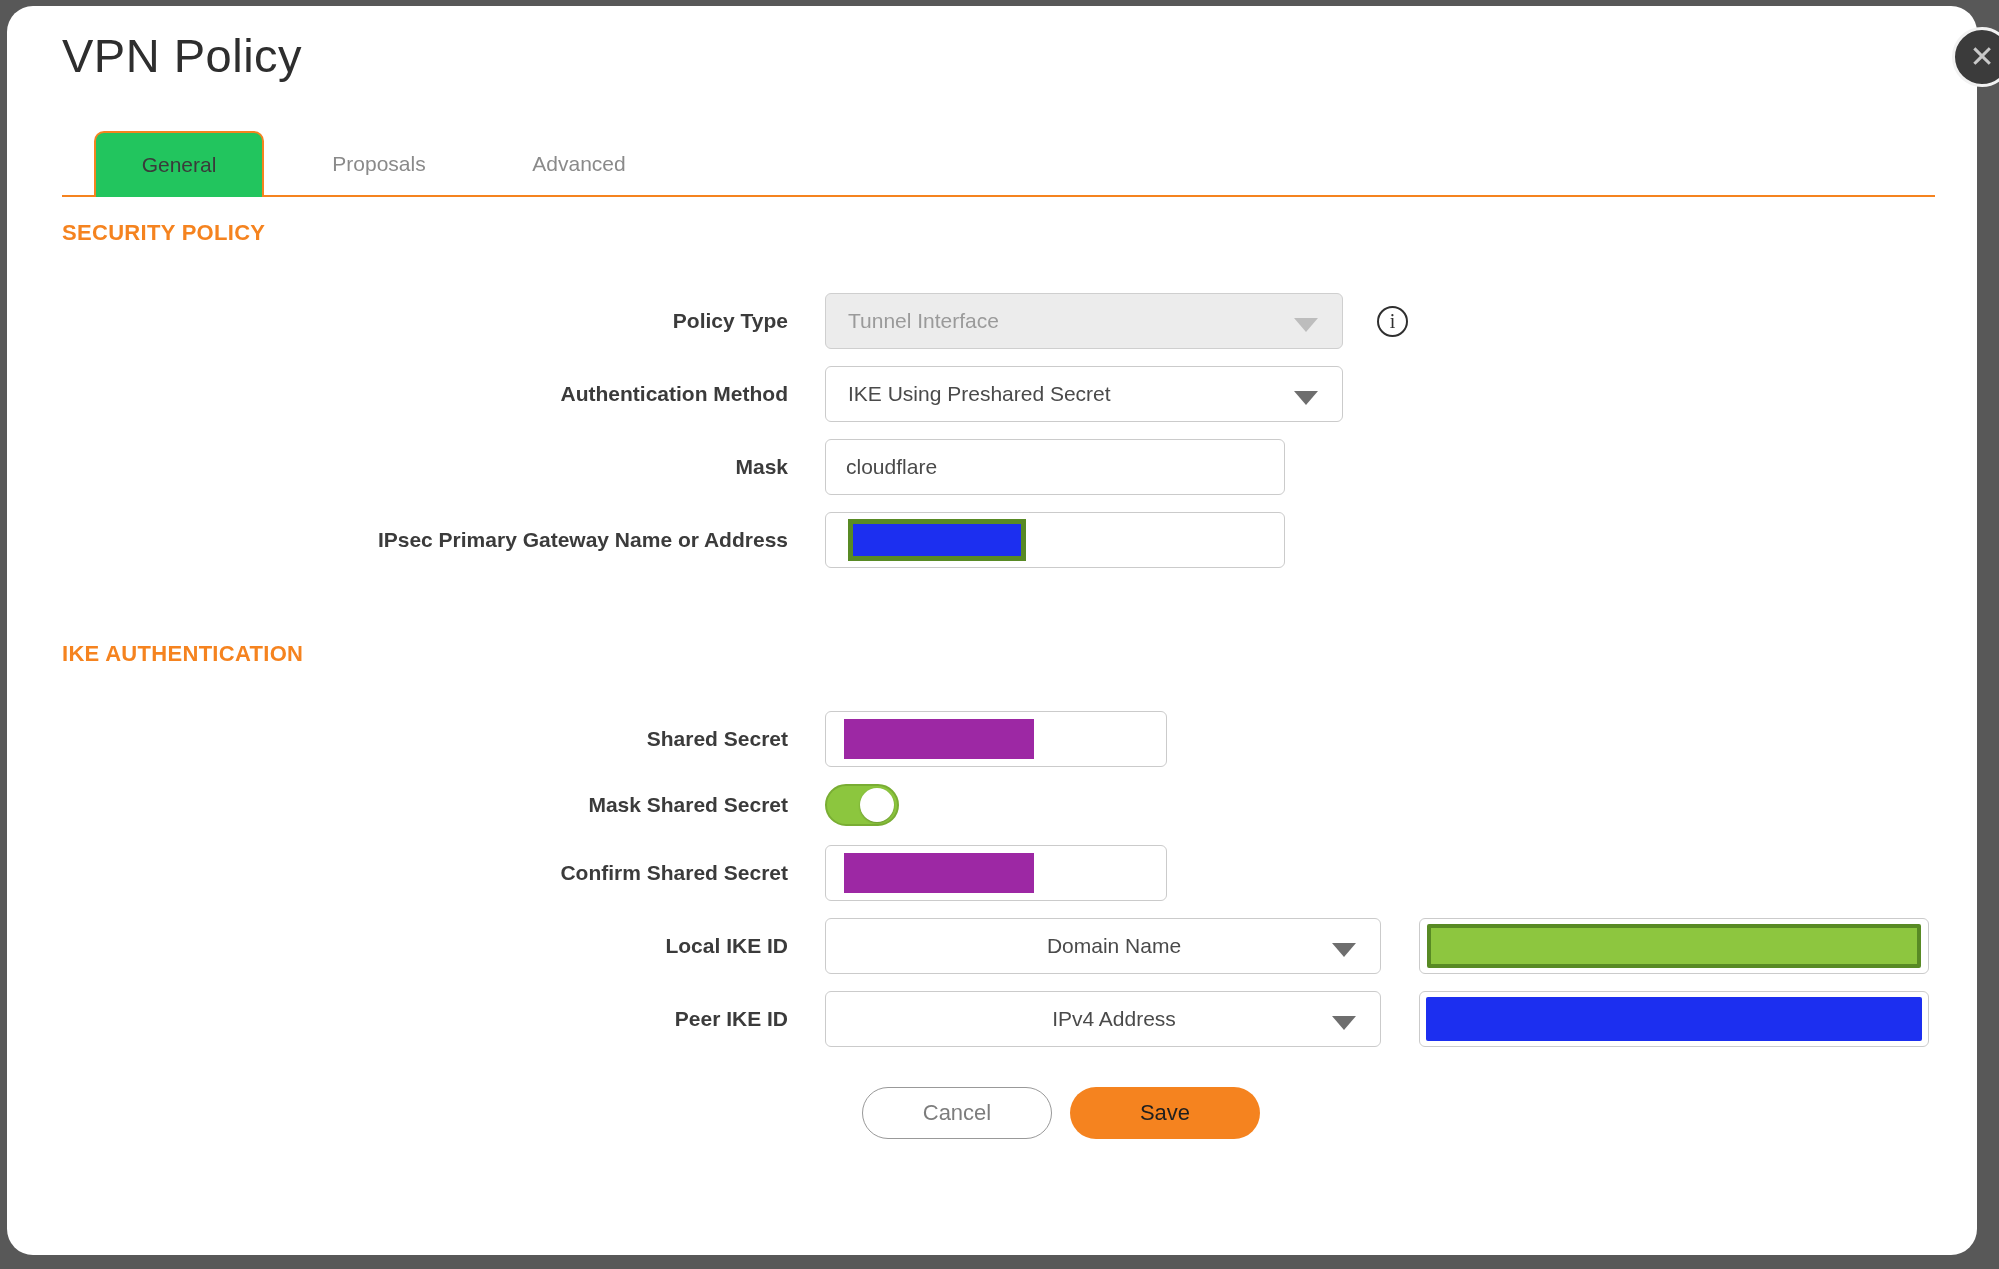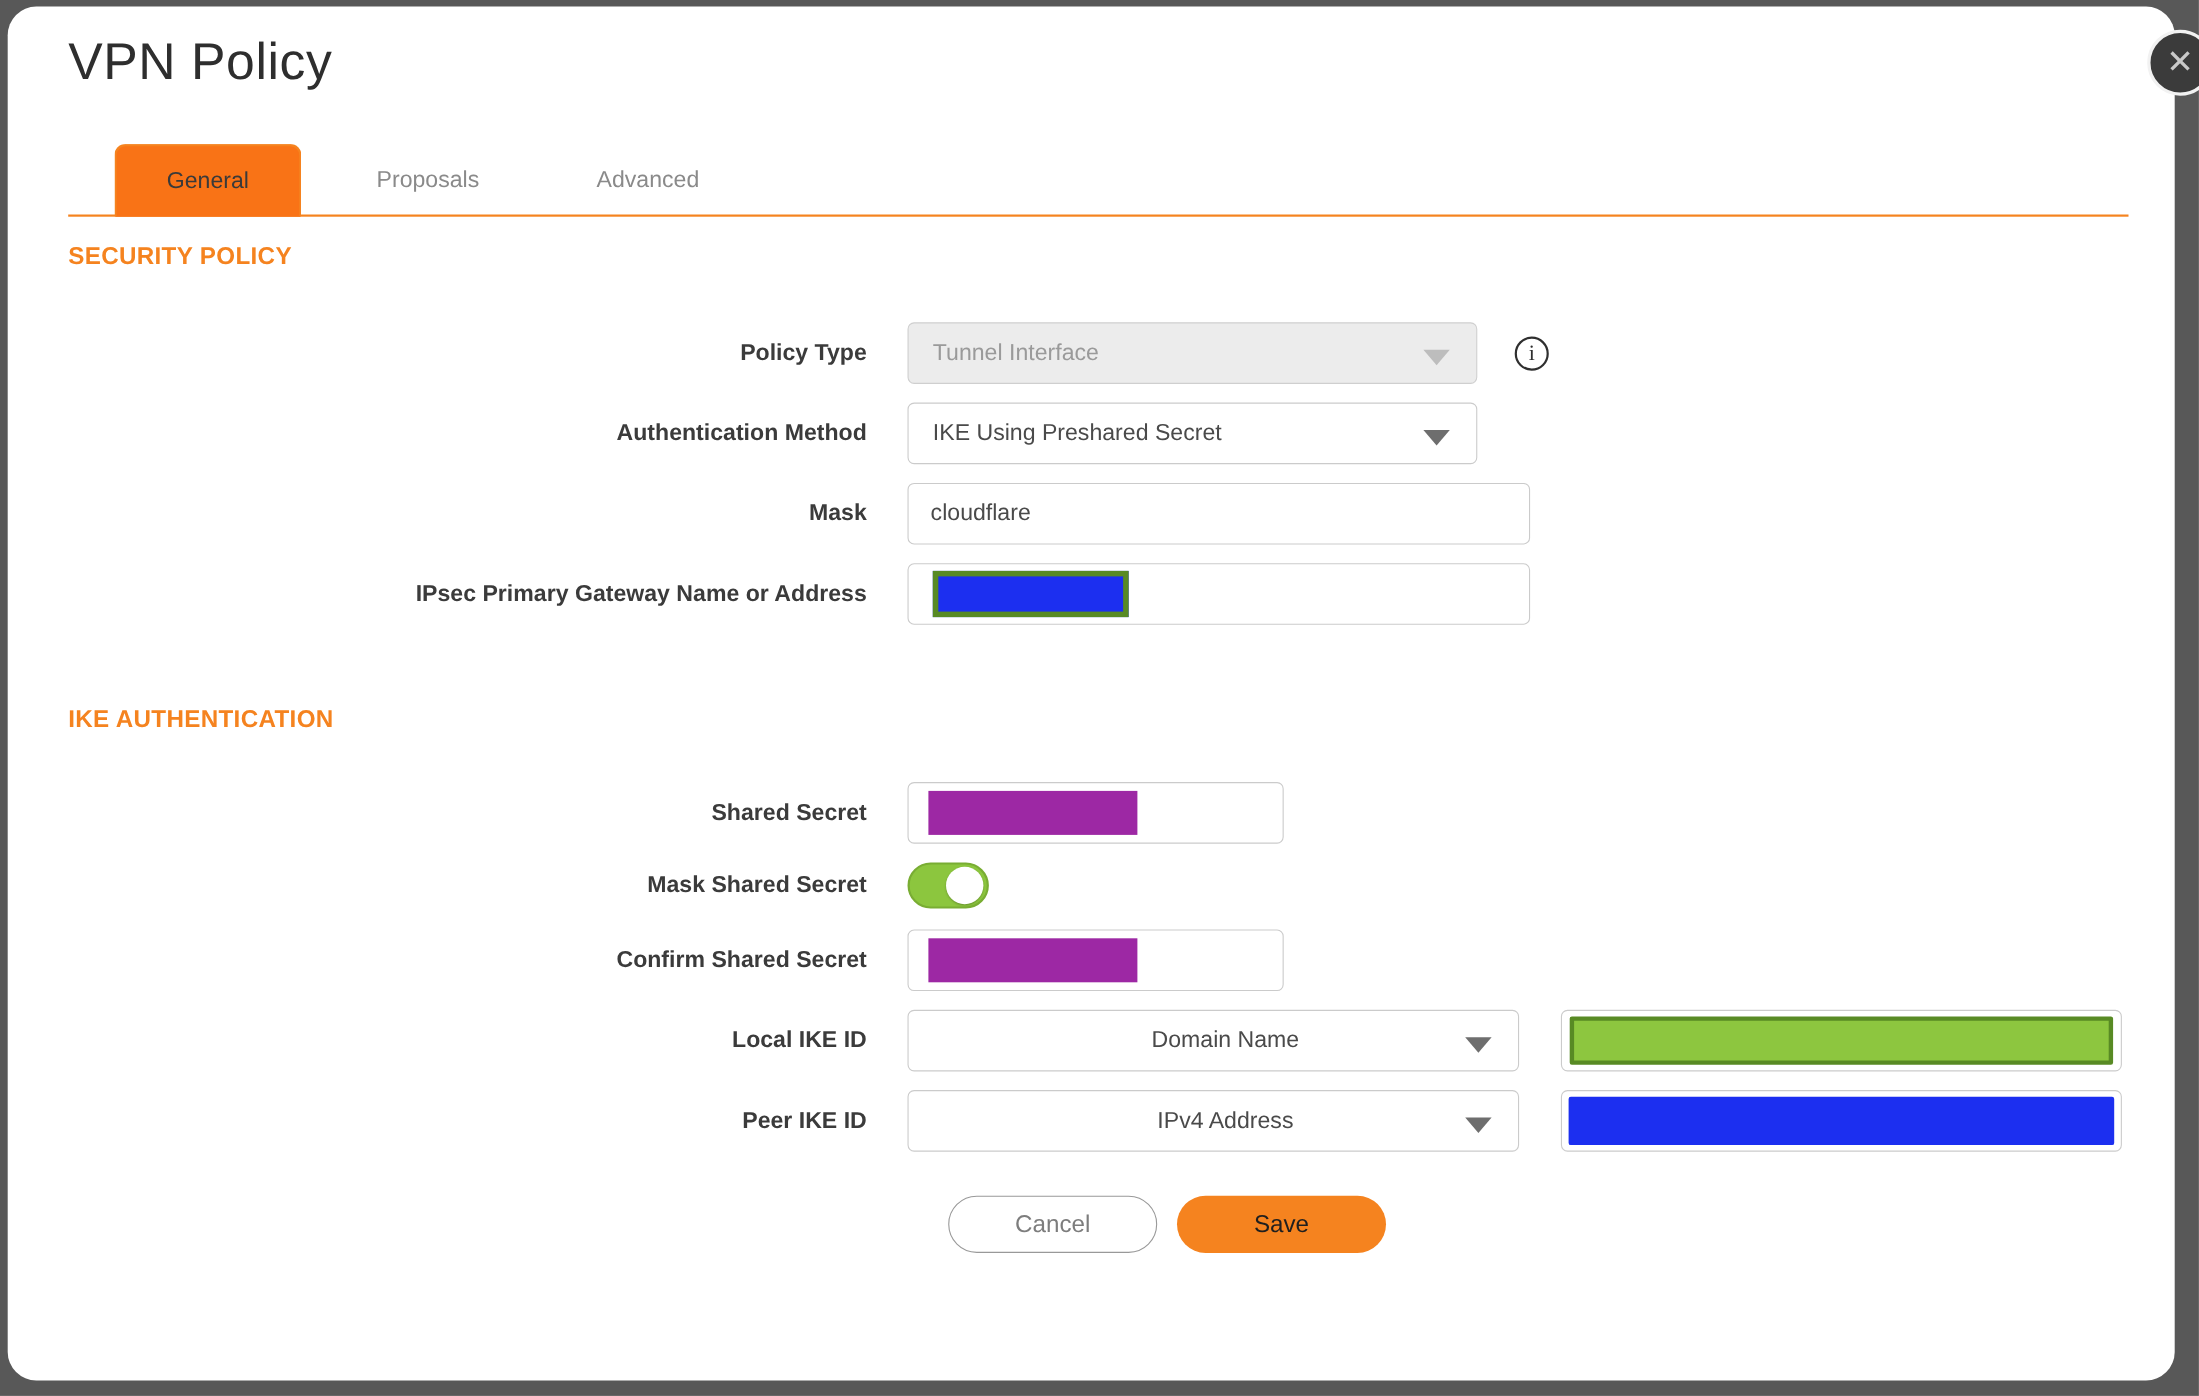--- a/index.html
+++ b/index.html
@@ -32,21 +32,21 @@
   
   .tabstrip{
     display:flex;align-items:flex-end;margin-top:50px;height:64px;
     border-bottom:2px solid var(--accent);margin-right:42px;
   }
   .tab{
     height:62px;width:170px;display:flex;align-items:center;justify-content:center;
     font-size:21px;color:#8a8a8a;cursor:pointer;position:relative;
   }
   .tab.active{
-    margin-left:42px;color:#3a3a3a;background:#f97316;
+    margin-left:32px;color:#3a3a3a;background:#22c55e;
     border:2px solid var(--accent);border-bottom:none;
     border-radius:10px 10px 0 0;margin-bottom:-2px;height:66px;
   }
   .tab + .tab{margin-left:30px;}
   
   .section-heading{
     color:var(--accent);font-size:22px;font-weight:700;letter-spacing:0.3px;
     margin:23px 0 0 0;
   }
   .section-heading.first{margin-top:23px;margin-bottom:47px;}
@@ -65,21 +65,21 @@
   .select .caret{
     position:absolute;right:24px;top:24px;width:0;height:0;
     border-left:12px solid transparent;border-right:12px solid transparent;
     border-top:14px solid #6e6e6e;
   }
   .select.disabled{
     background:#ececec;border-color:#cfcfcf;color:#9a9a9a;cursor:default;
   }
   .select.disabled .caret{border-top-color:#bdbdbd;}
   .select.narrow{width:556px;justify-content:center;}
-  .text-input{width:566px;}
+  .text-input{width:460px;}
   .text-input input{
     border:none;outline:none;background:transparent;width:100%;height:100%;
     padding-left:20px;font-size:21px;color:#4a4a4a;
     font-family:"Liberation Sans","DejaVu Sans",sans-serif;
   }
   .secret-input{width:342px;}
   
   .redact-gateway{
     margin-left:22px;width:178px;height:42px;
     background:var(--redaction-blue);border:5px solid var(--redaction-green-border);

